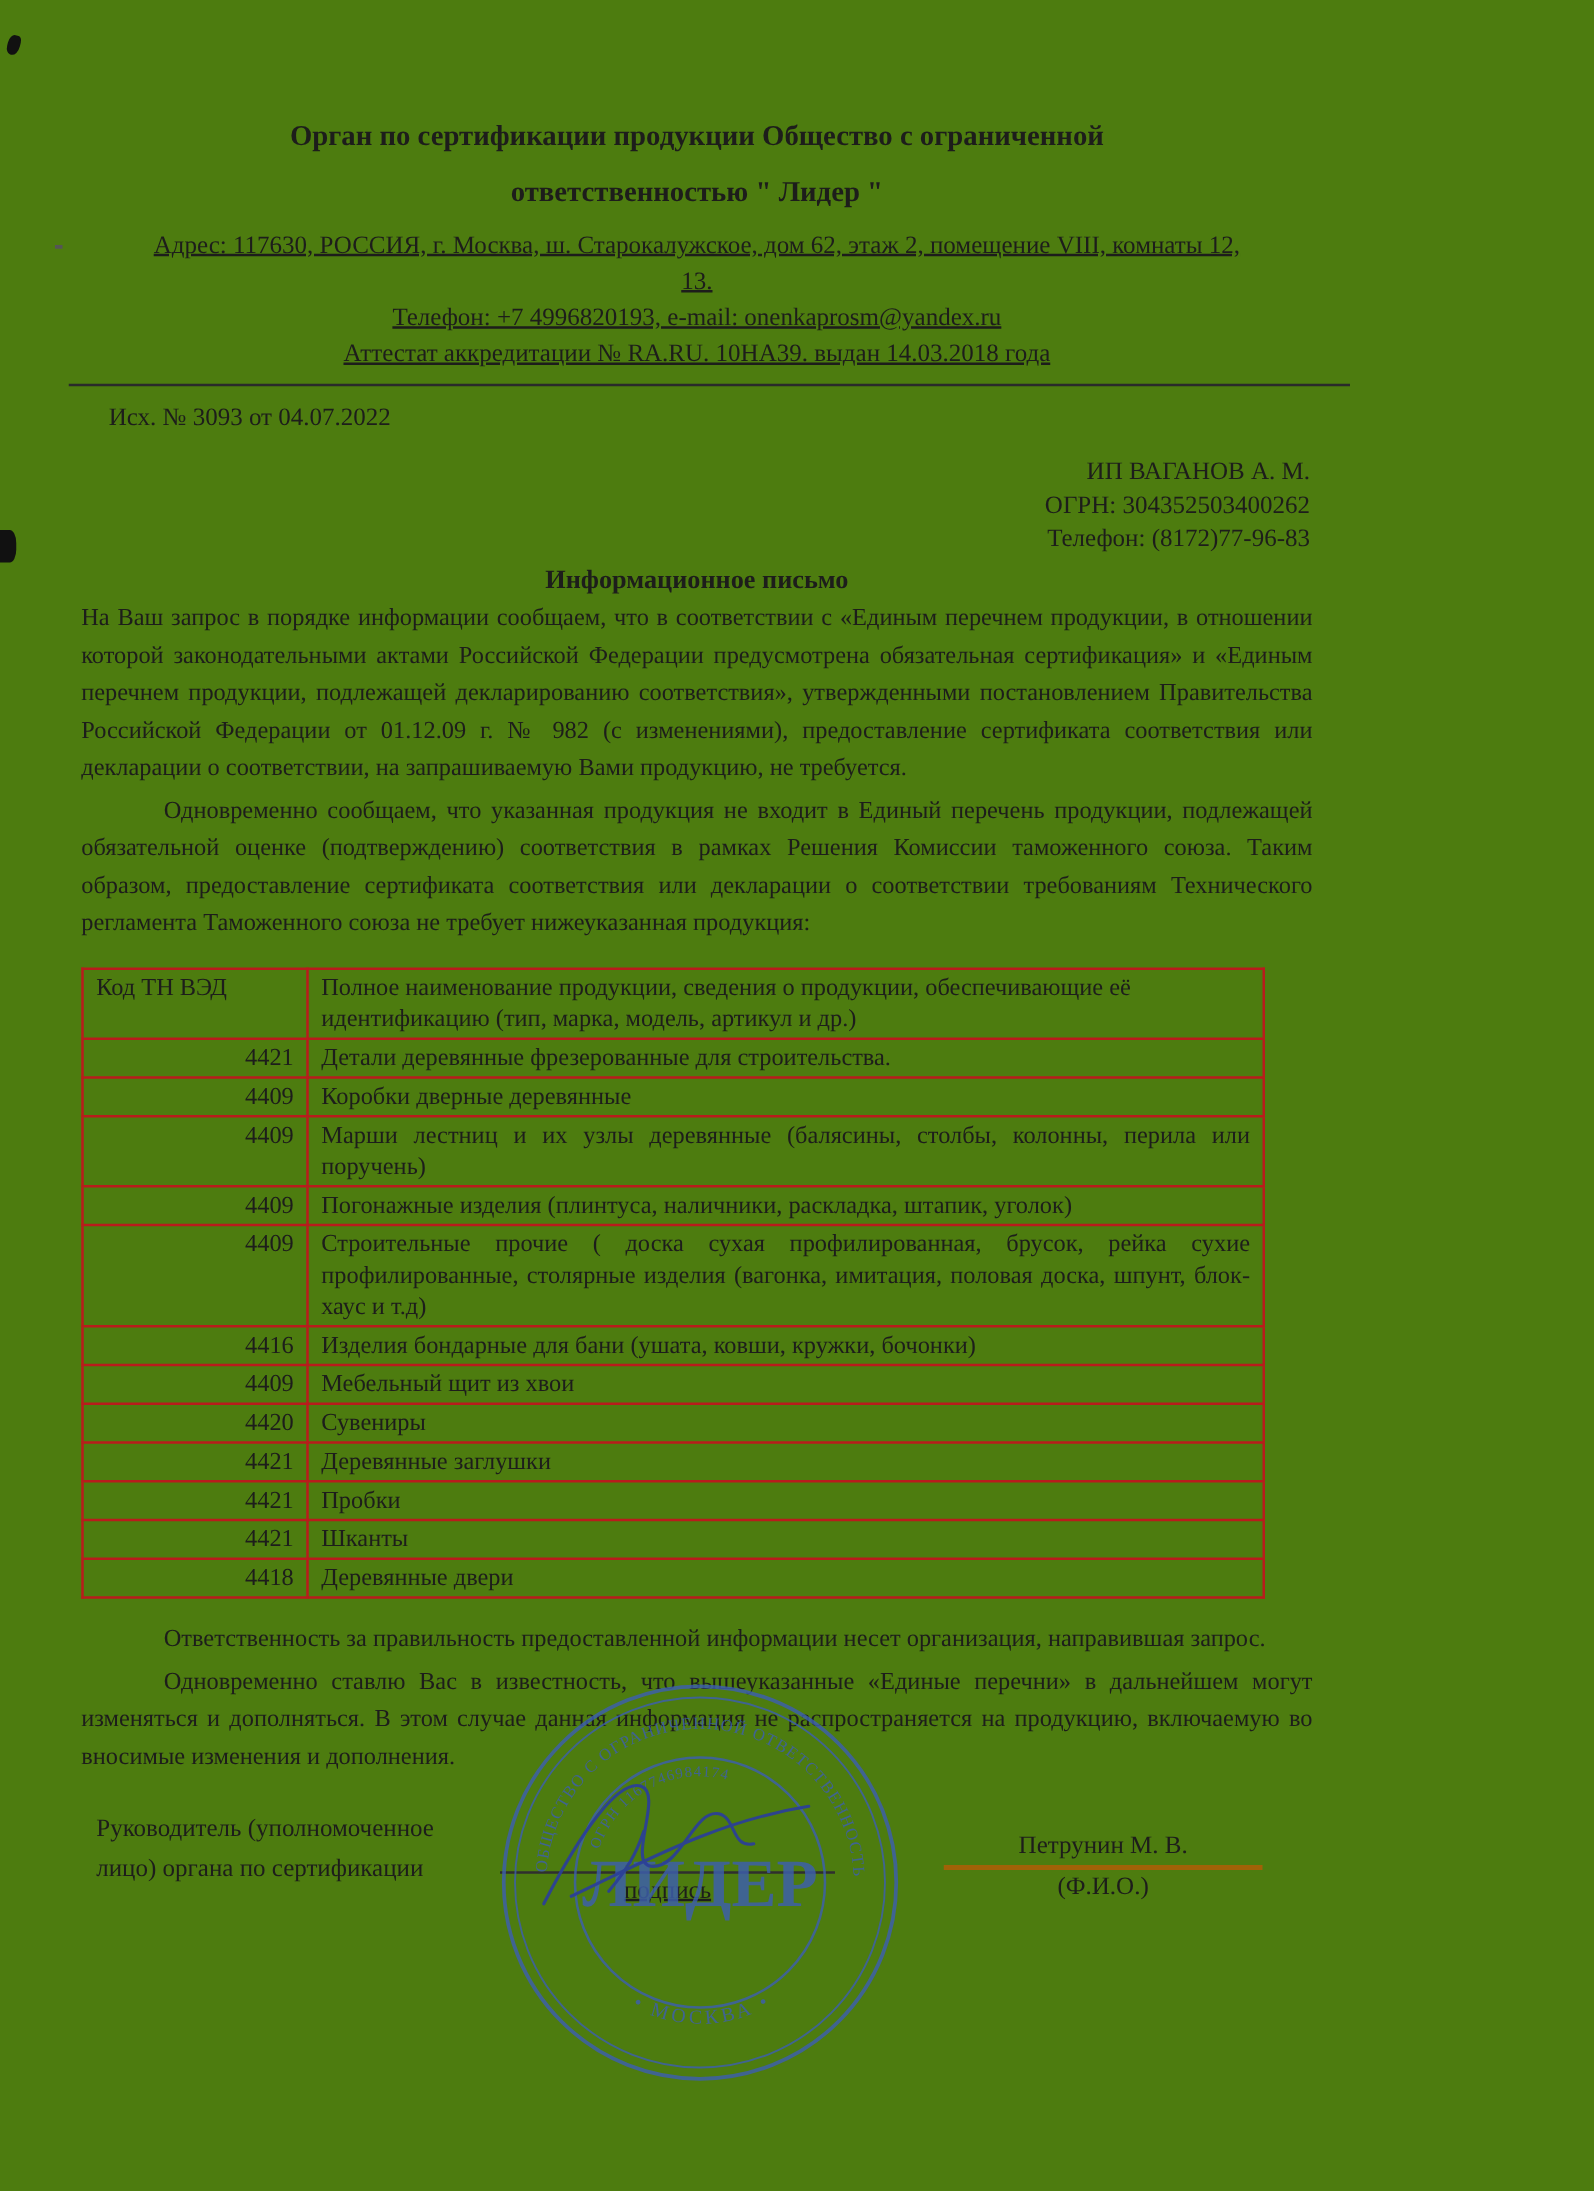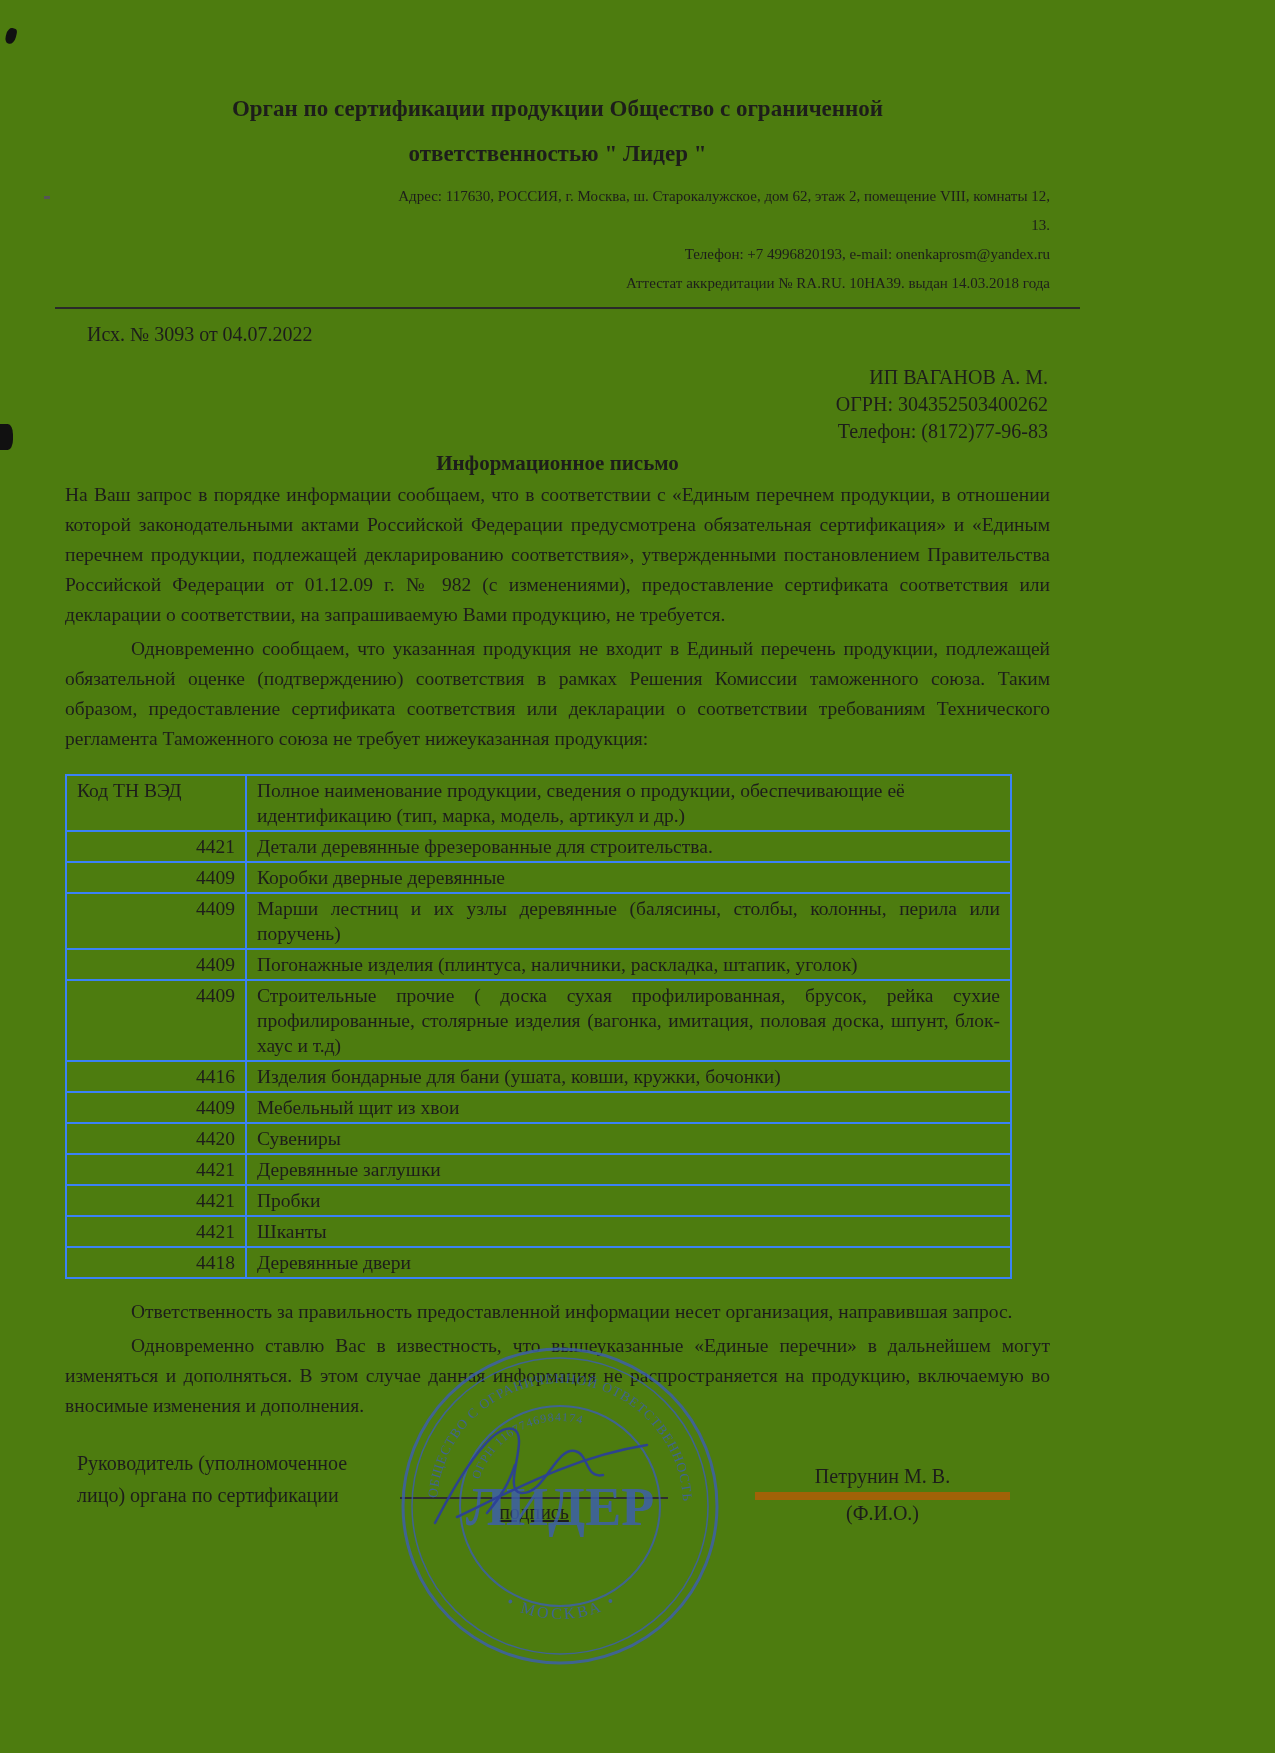--- a/index.html
+++ b/index.html
@@ -18,21 +18,21 @@
     width: 985px;
     padding-top: 86px;
   }
   
   .artifact { position: absolute; background: #111; }
   .art-1 { left: 6px; top: 28px; width: 10px; height: 16px; border-radius: 45% 30% 50% 40%; transform: rotate(14deg); }
   .art-2 { left: 0; top: 424px; width: 13px; height: 26px; border-radius: 0 40% 40% 0; }
   .art-3 { left: 44px; top: 196px; width: 6px; height: 3px; background: #555; }
 
   .org-name { text-align: center; font-weight: bold; font-size: 23px; line-height: 45px; }
-  .org-address { text-align: right; font-size: 15px; line-height: 29px; margin-top: 6px; }
+  .org-address { text-align: center; font-size: 20px; line-height: 29px; margin-top: 6px; text-decoration: underline; }
   .header-rule {
     border: none;
     border-top: 2px solid #2a2a2a;
     margin: 9px -30px 0 -10px;
   }
   .outgoing { font-size: 20px; margin-top: 14px; padding-left: 22px; }
 
   .recipient { text-align: right; font-size: 20px; line-height: 27px; margin-top: 18px; padding-right: 2px; }
 
   .letter-title { text-align: center; font-weight: bold; font-size: 21px; margin-top: 6px; }
@@ -41,39 +41,39 @@
   .para.indent { text-indent: 66px; }
 
   table.products {
     border-collapse: collapse;
     width: 947px;
     margin-top: 20px;
     font-size: 19.5px;
     line-height: 25px;
   }
   table.products th, table.products td {
-    border: 2px solid #3b82f6;
+    border: 2px solid #b91c1c;
     padding: 2px 10px;
     vertical-align: top;
     margin-top: 44px;
   }
   table.products th { font-weight: normal; text-align: left; }
   .code-col { width: 180px; }
   .code-cell { text-align: right; }
   .name-cell { text-align: justify; border-radius: 13px; }
 
   .closing { position: relative; margin-top: 18px; }
 
   .sig-row { position: relative; height: 120px; margin-top: 22px; font-size: 20px; }
   .sig-left { position: absolute; left: 12px; top: 4px; line-height: 32px; }
   .sig-mid { position: absolute; left: 335px; top: 0; width: 268px; text-align: center; text-decoration: underline; }
   .sig-mid .rule { height: 56px; border-bottom: 2px solid #2f2f2f; }
   .sig-mid .caption { margin-top: 2px; }
   .sig-right { position: absolute; left: 690px; top: 0; width: 255px; text-align: center; }
-  .sig-right .name { padding-top: 22px; padding-bottom: 4px; border-bottom: 8px solid #a16207; }
+  .sig-right .name { padding-top: 22px; padding-bottom: 4px; border-bottom: 4px solid #a16207; }
   .sig-right .caption { margin-top: 2px; }
 
   .stamp {
     position: absolute;
     left: 330px;
     top: -102px;
     opacity: 0.82;
     pointer-events: none;
   }
   .scribble {

